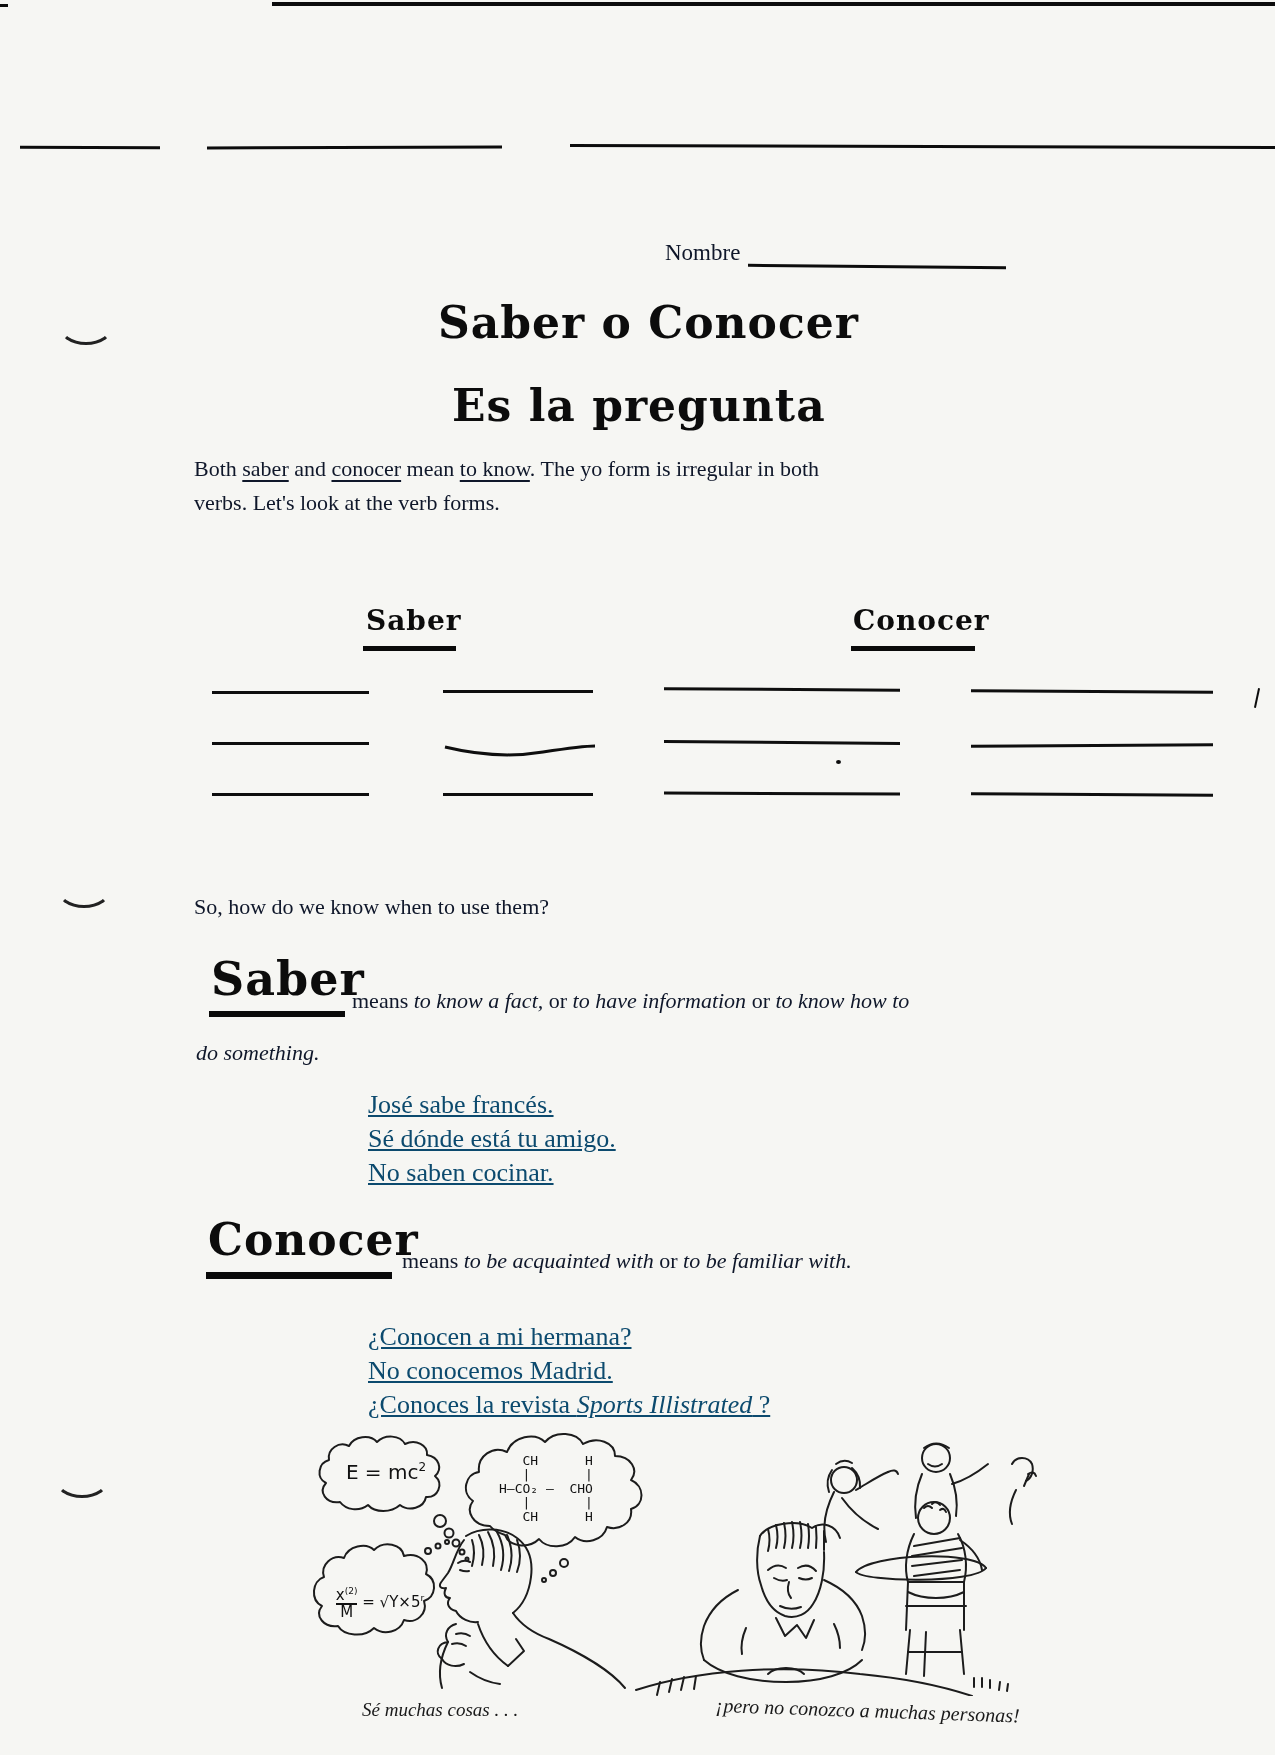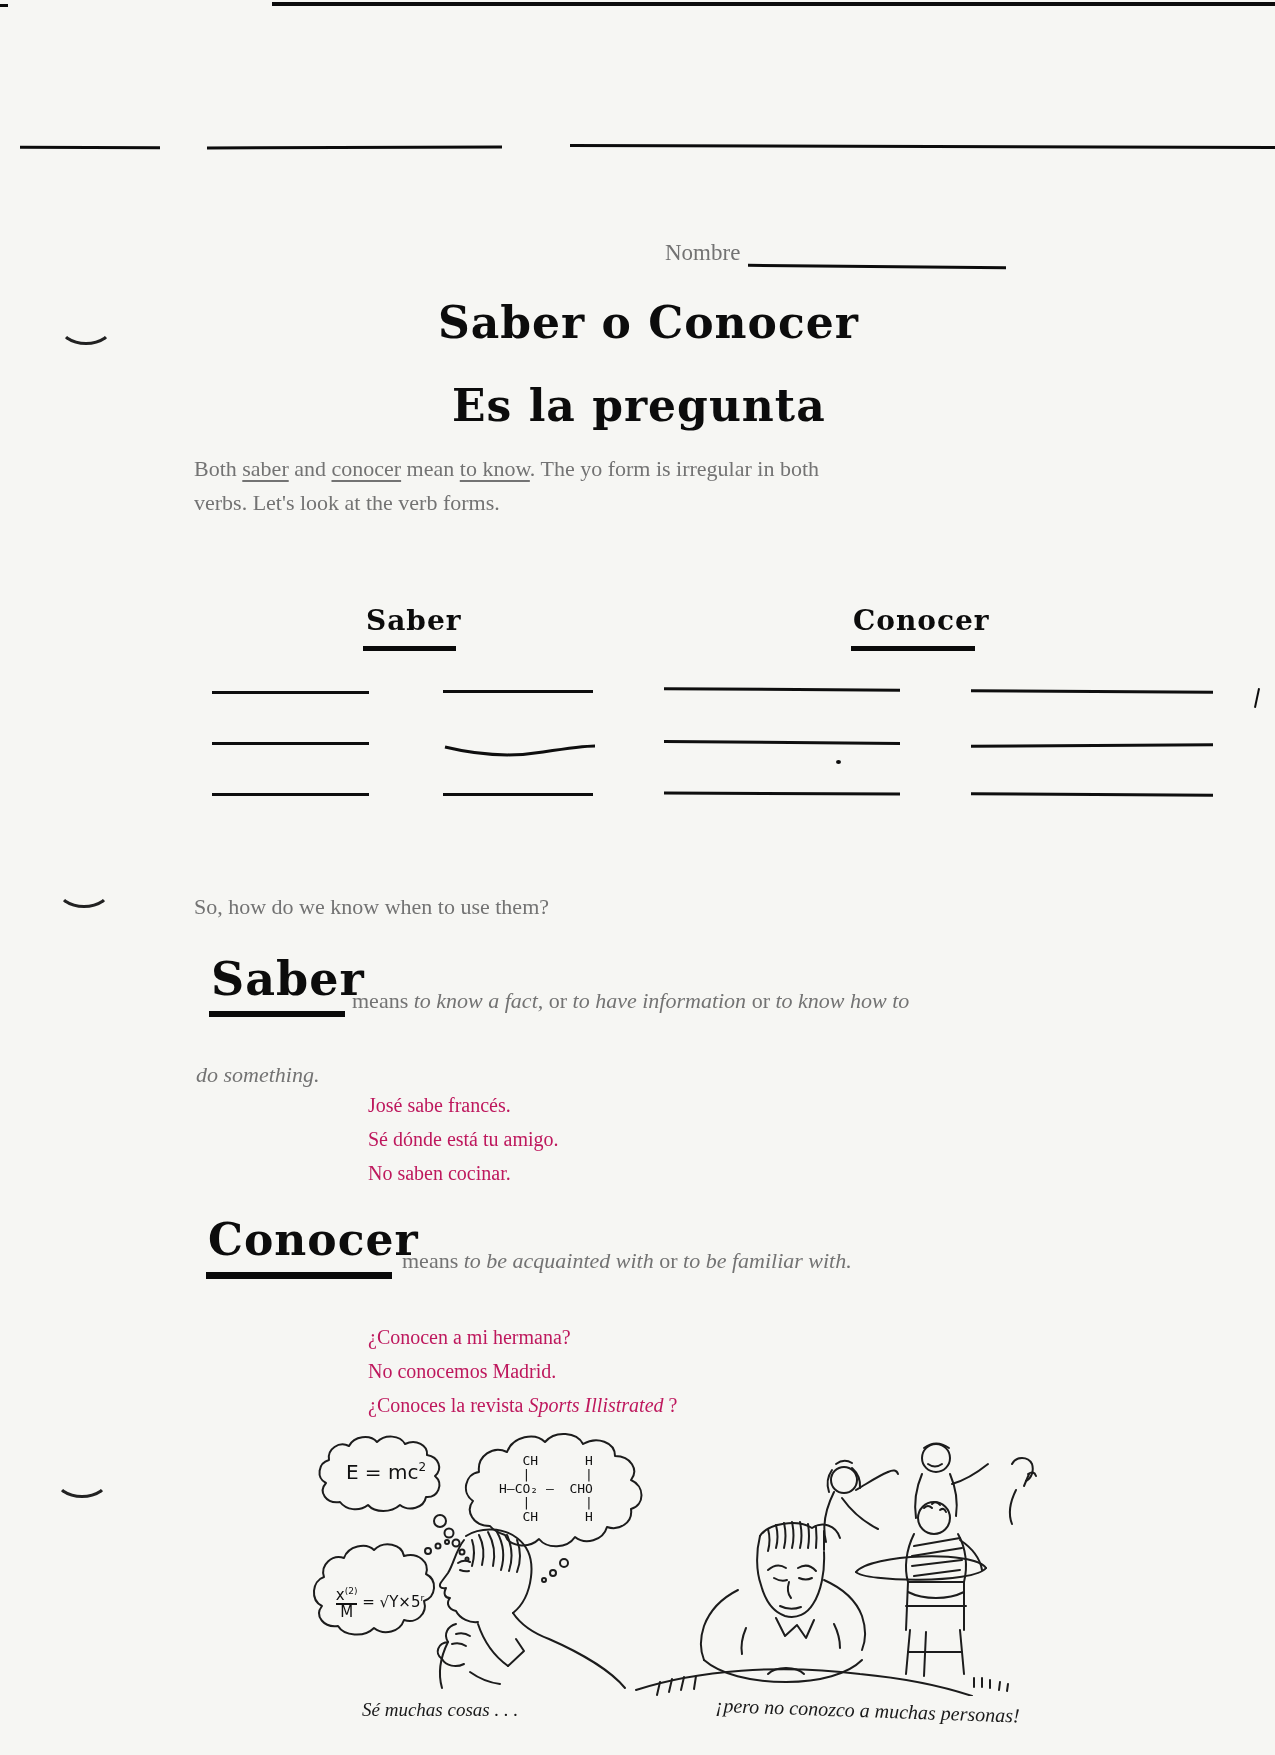--- a/index.html
+++ b/index.html
@@ -13,33 +13,33 @@
     color:#141414;
   }
   .abs{position:absolute;}
   .scanline{position:absolute;background:#0c0c0c;}
   .blank{position:absolute;background:#0e0e0e;height:3px;}
   .arc{
     position:absolute;width:50px;height:34px;
     border:3px solid transparent;border-bottom-color:#222;
     border-radius:50%;
   }
-  .body-text{font-size:22px;line-height:34px;color:#737373;}
+  .body-text{font-size:22px;line-height:34px;color:#0f172a;}
   .u{text-decoration:underline;text-decoration-thickness:2px;text-underline-offset:4px;}
   .deco{
     font-family:"DejaVu Serif", serif;font-weight:bold;color:#0c0c0c;
     letter-spacing:1px;transform-origin:left top;
   }
   .title1{font-size:44px;text-align:center;}
   .title2{font-size:44px;}
   .colhead{font-size:28px;}
   .bigword{font-size:46px;}
   .bar{position:absolute;background:#0a0a0a;}
-  .ital{font-style:italic;margin-top:22px;}
-  .examples{font-size:20px;line-height:34px;color:#be185d;}
+  .ital{font-style:italic;}
+  .examples{font-size:26px;line-height:34px;color:#0c4a6e;text-decoration:underline;}
   .caption{font-family:"Liberation Serif", serif;font-style:italic;font-size:19px;color:#1a1a1a;}
   .bubble-text{position:absolute;font-family:"DejaVu Sans", sans-serif;color:#111;text-align:center;}
   .chem{font-family:"DejaVu Sans Mono", monospace;font-size:13px;line-height:14px;white-space:pre;text-align:right;}
   .frac{display:inline-block;text-align:center;vertical-align:middle;font-size:15px;line-height:15px;}
   .frac .num{display:block;}
   .frac .den{display:block;border-top:2px solid #111;}
   sup{font-size:0.6em;}
   svg{display:block;}
   .sk{stroke:#1c1c1c;fill:none;stroke-width:2;stroke-linecap:round;stroke-linejoin:round;}
 </style>

